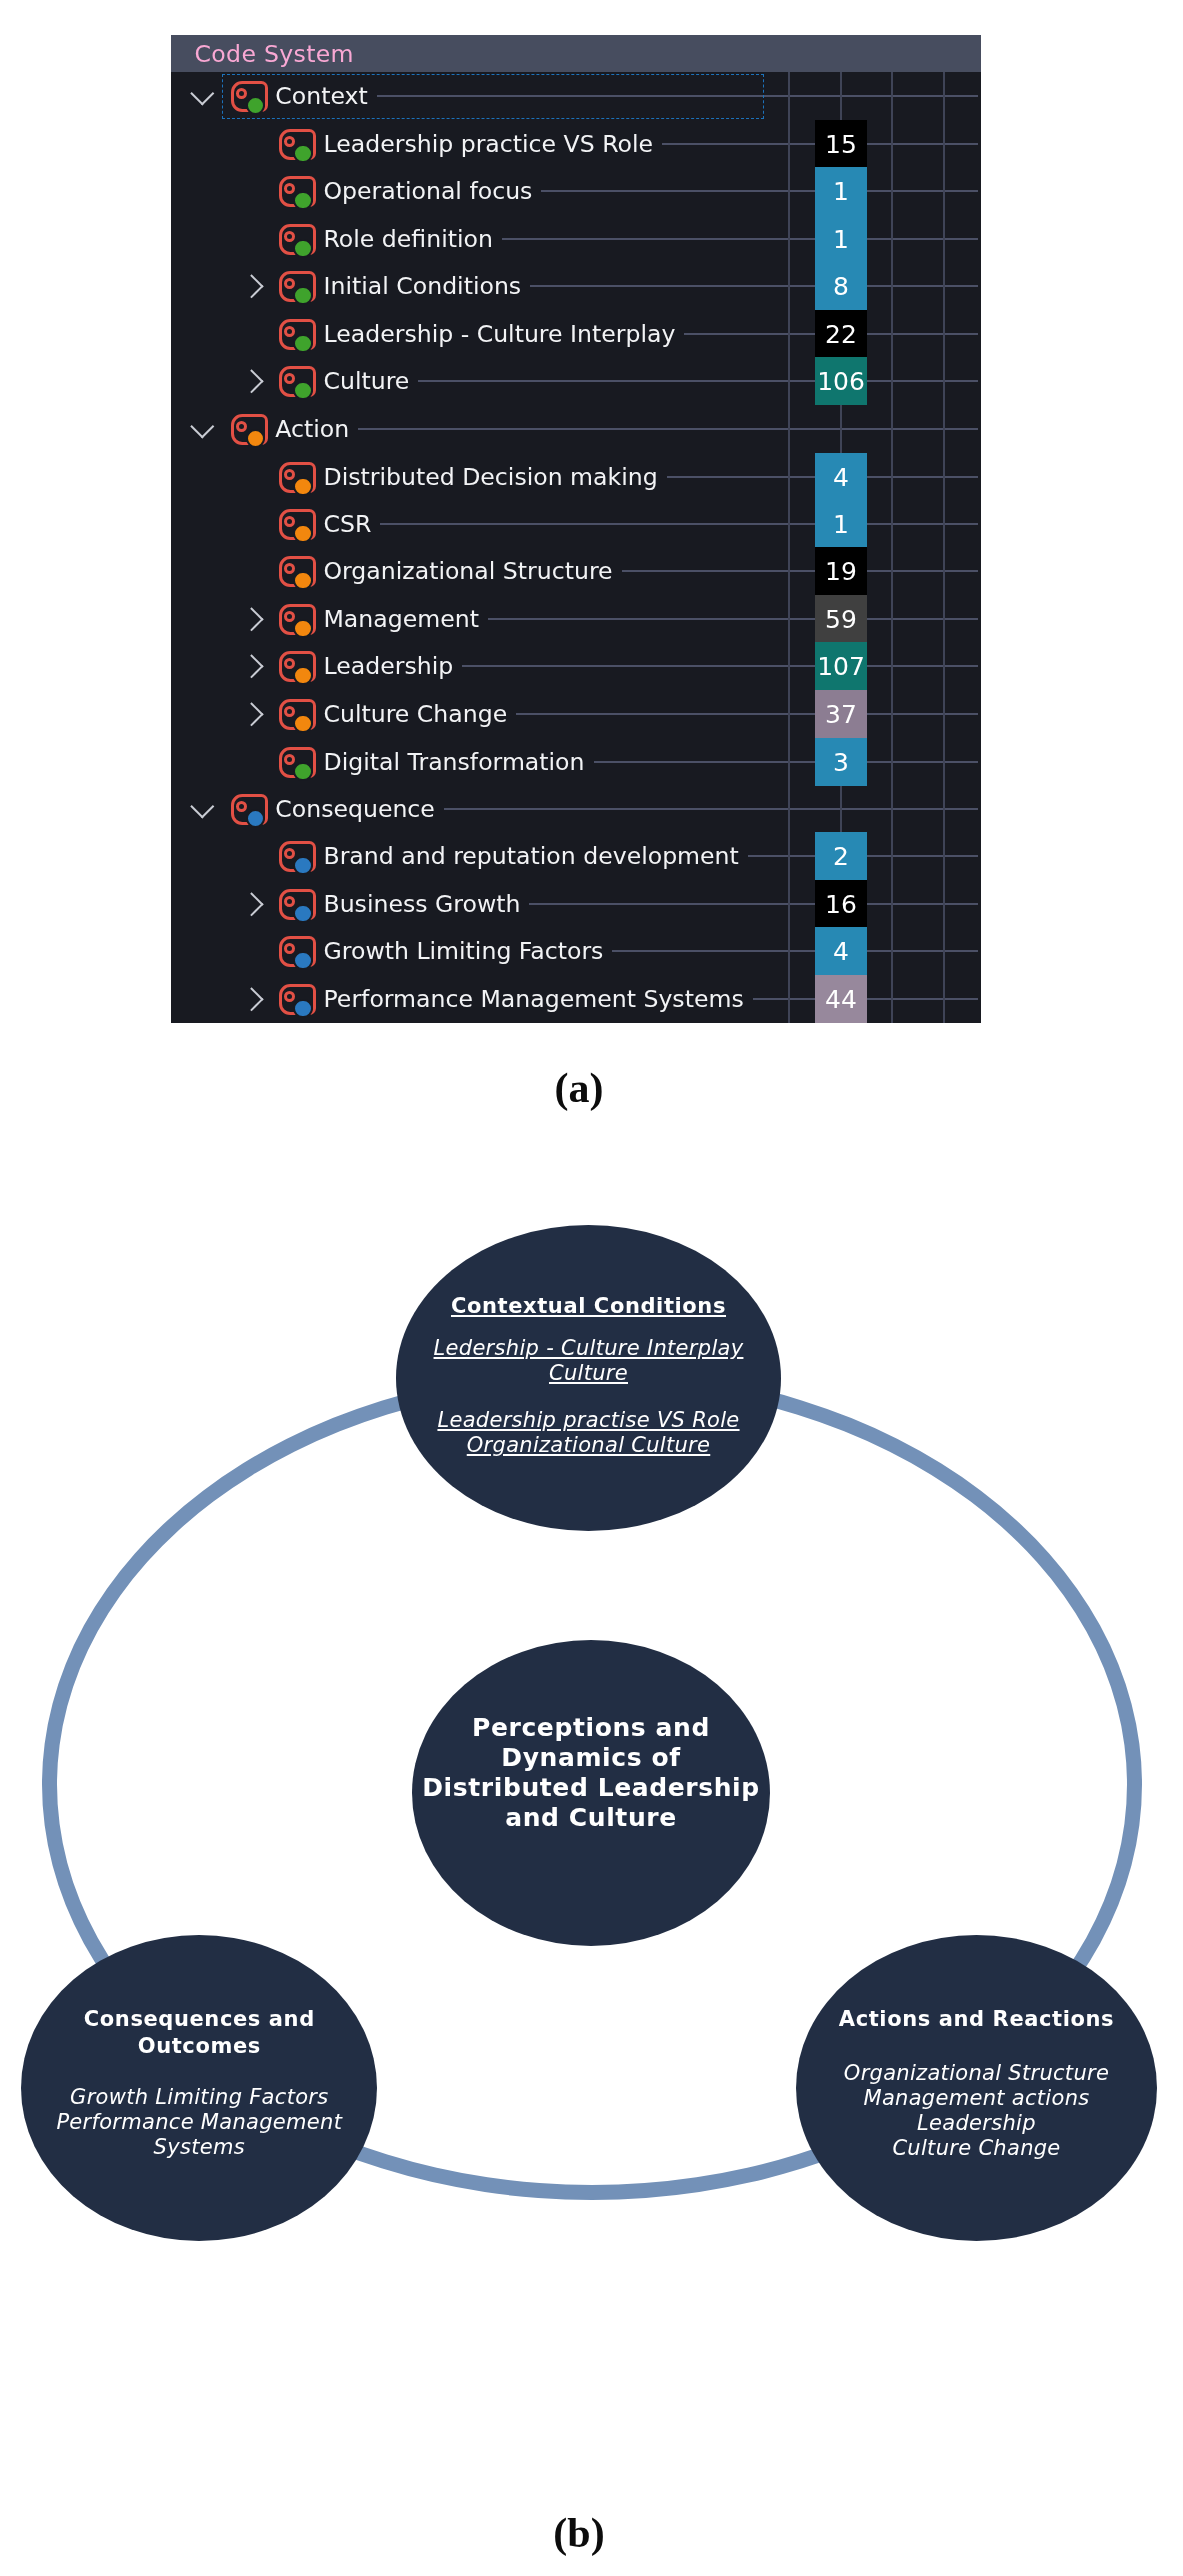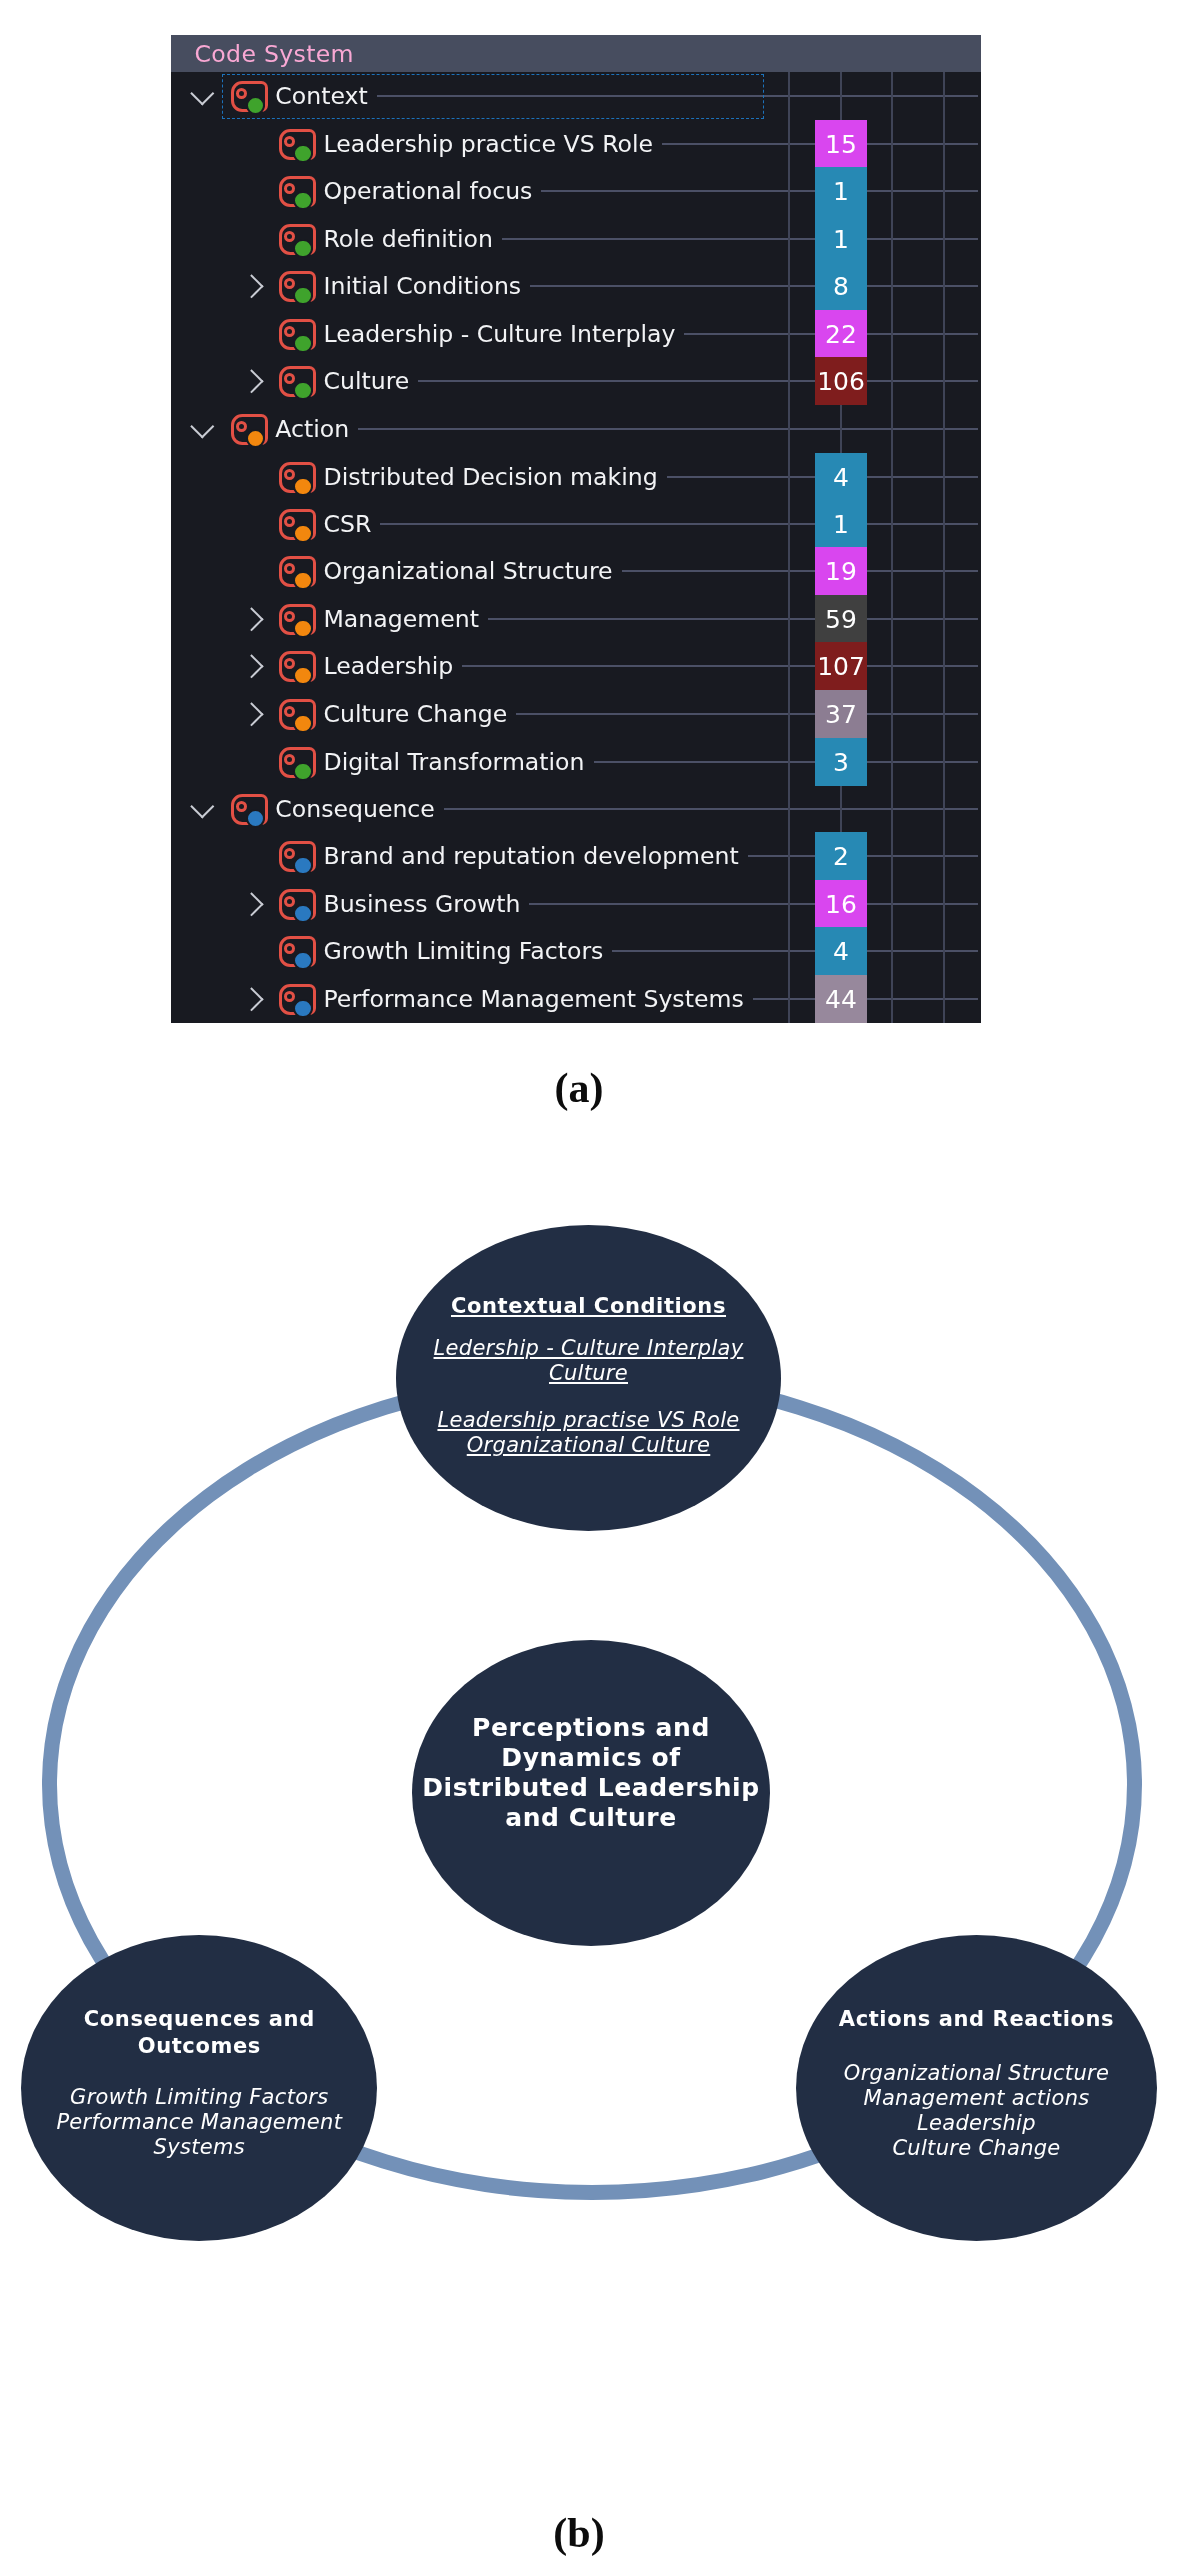--- a/index.html
+++ b/index.html
@@ -47,23 +47,23 @@
 
   .tree-label { margin-left:7.3px; }
   .lvl1 .tree-label { margin-left:7.9px; }
   .leader { flex:1 1 auto; height:1.7px; background:#4b5066; margin-left:9px; min-width:5.6px; }
 
   .badge {
     position:absolute; left:644px; width:52px; height:48px; z-index:3;
     display:flex; align-items:center; justify-content:center;
     color:#ffffff; font-size:25px;
   }
-  .b-slate  { background:#d946ef; }
+  .b-slate  { background:#000000; }
   .b-azure  { background:#2789b4; }
-  .b-red    { background:#7f1d1d; }
+  .b-red    { background:#0f766e; }
   .b-mauve  { background:#404040; }
   .b-purple  { background:#8c7d92; }
   .b-purple2 { background:#97889c; }
 
   .selection-rect {
     position:absolute; left:51px; top:2.2px; width:540px; height:43px;
     border:1.7px dashed #1c72bb; z-index:4; pointer-events:none;
   }
 
   

